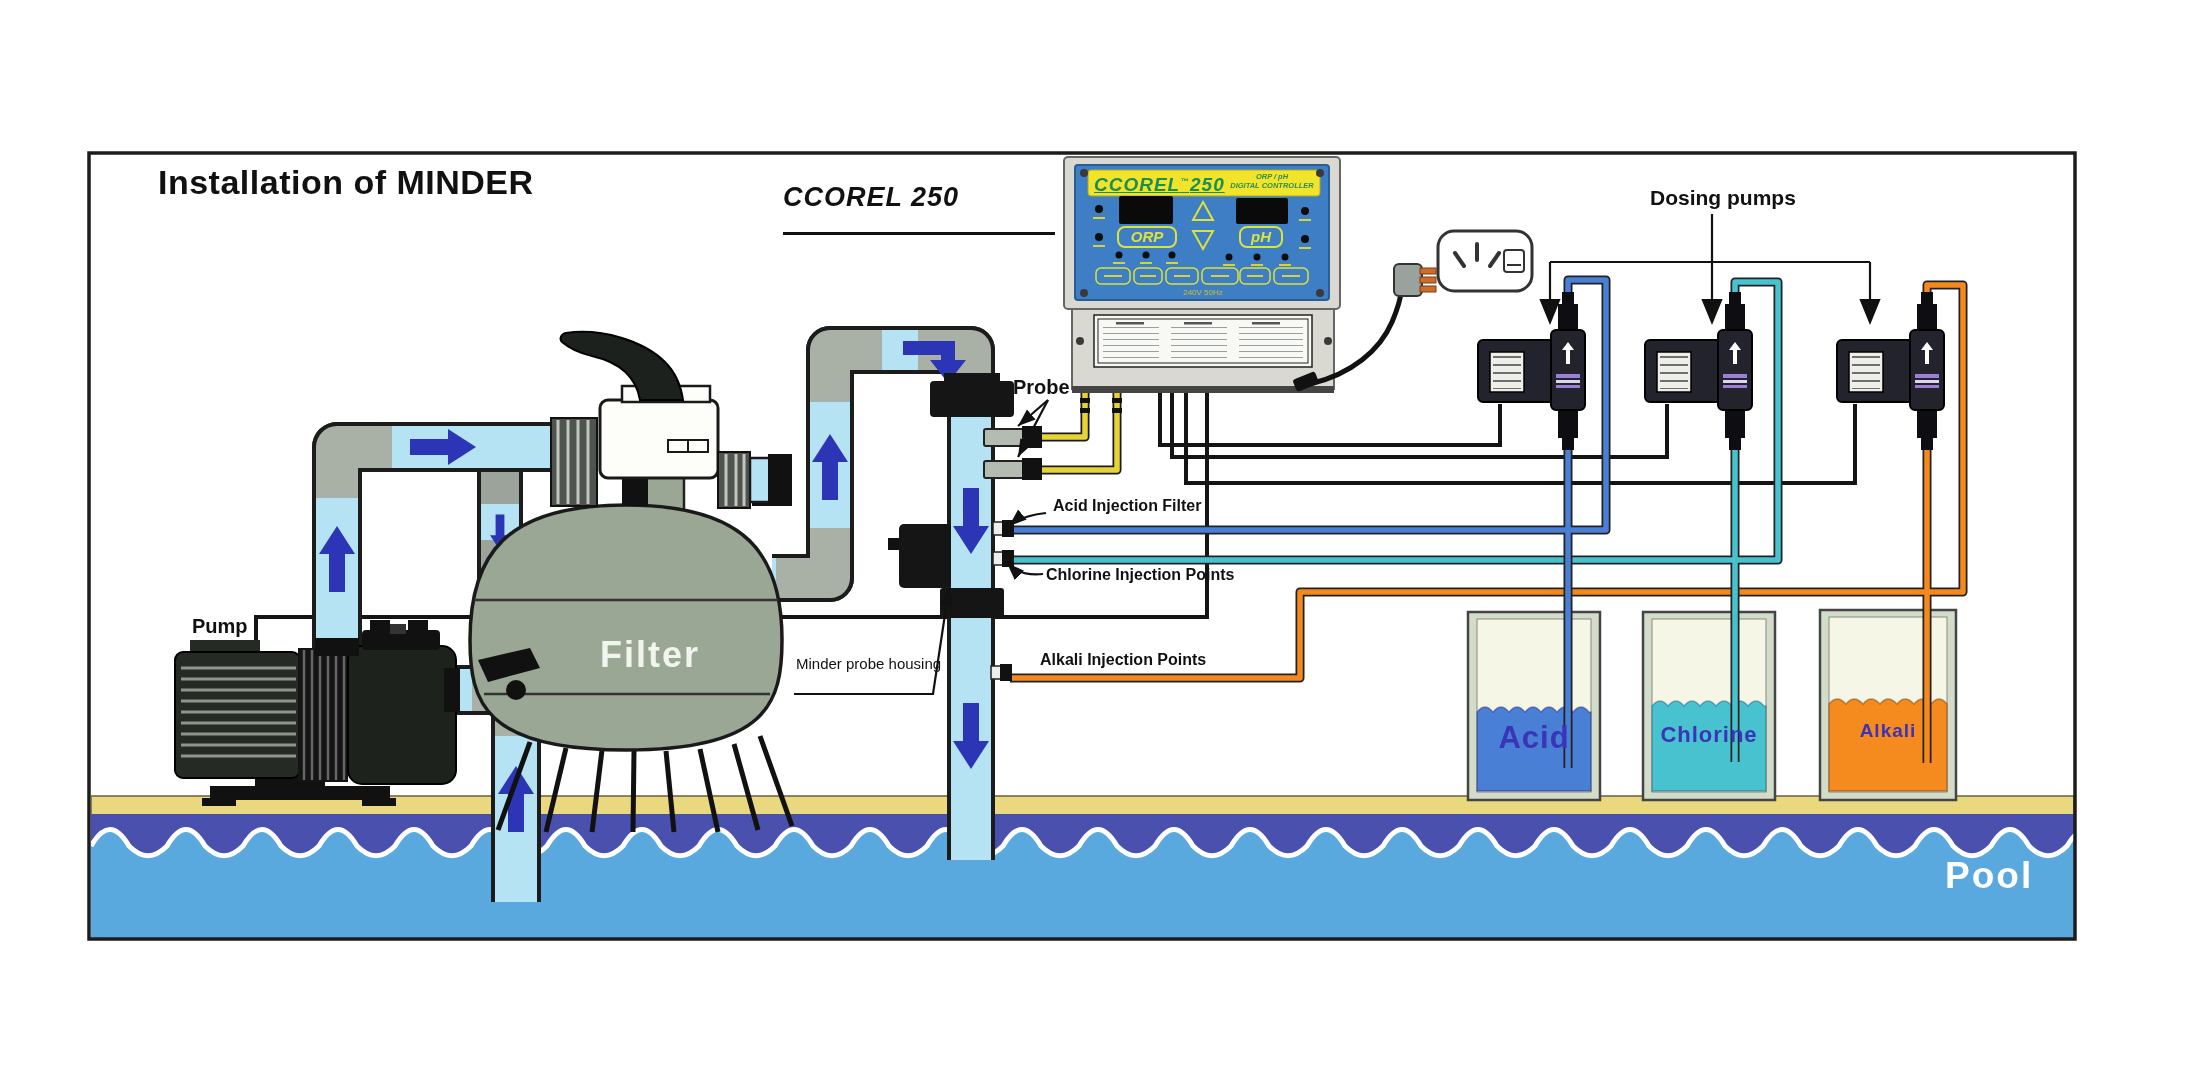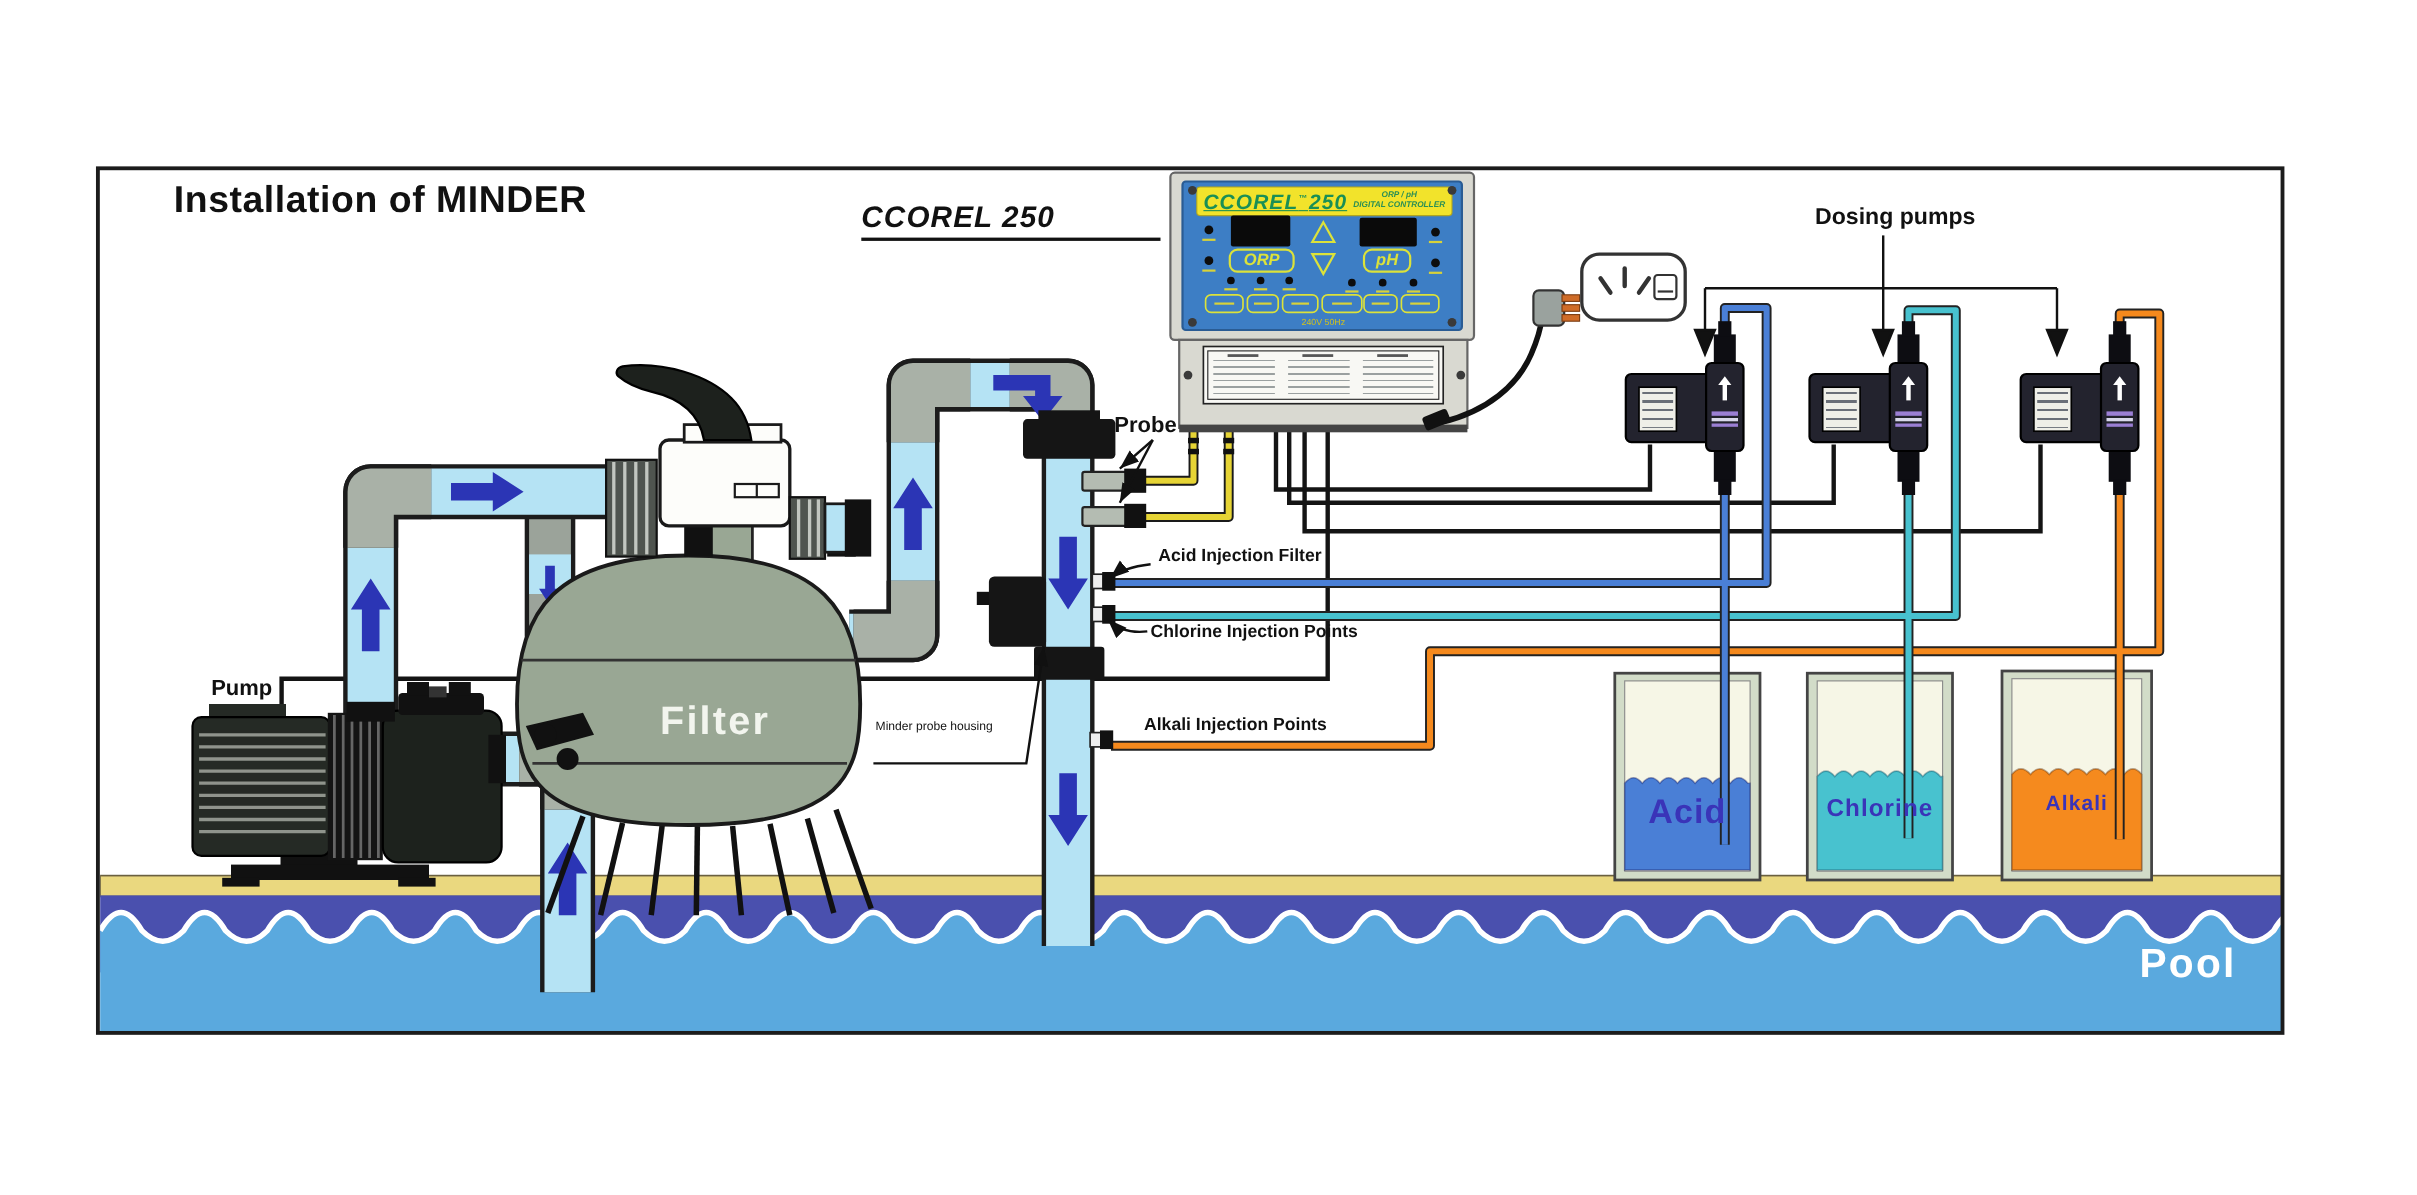--- a/index.html
+++ b/index.html
@@ -2,23 +2,23 @@
 <html><head>
 <meta charset="utf-8">
 <style>
   html,body{margin:0;padding:0;background:#fff;}
   .stage{position:relative;width:2197px;height:1086px;background:#fff;overflow:hidden;
          font-family:"Liberation Sans","DejaVu Sans",sans-serif;}
   .stage svg{position:absolute;left:0;top:0;}
   .lbl{position:absolute;white-space:nowrap;color:#111;}
   .title{font-size:34px;font-weight:bold;letter-spacing:.5px;text-align:center;}
   .device-model{font-size:27px;font-style:italic;font-weight:bold;letter-spacing:1px;
-                border-bottom:3px solid #111;padding-bottom:3px;width:272px;}
+                border-bottom:3px solid #111;padding-bottom:19px;width:272px;}
   .small-lbl{font-size:16px;font-weight:600;}
-  .tiny-lbl{font-size:11px;font-weight:500;}
+  .tiny-lbl{font-size:15px;font-weight:500;}
   .pump-lbl{font-size:20px;font-weight:bold;}
   .probe-lbl{font-size:20px;font-weight:600;}
   .dosing-lbl{font-size:21px;font-weight:600;}
   .filter-lbl{font-size:36px;font-weight:bold;color:#f2f5ee;letter-spacing:2px;}
   .pool-lbl{font-size:37px;font-weight:bold;color:#fff;letter-spacing:2px;margin-left:23px;}
   .tank-lbl{font-weight:bold;color:#3a34b8;transform:translateX(-50%);letter-spacing:1px;}
   .ctr{transform:translateX(-50%);}
   .brand{font-size:19px;font-style:italic;font-weight:bold;color:#1a8f55;letter-spacing:1px;text-decoration:underline;}
   .brand sup{font-size:8px;}
   .ctl-type{position:absolute;left:1228px;top:172px;width:88px;text-align:center;

